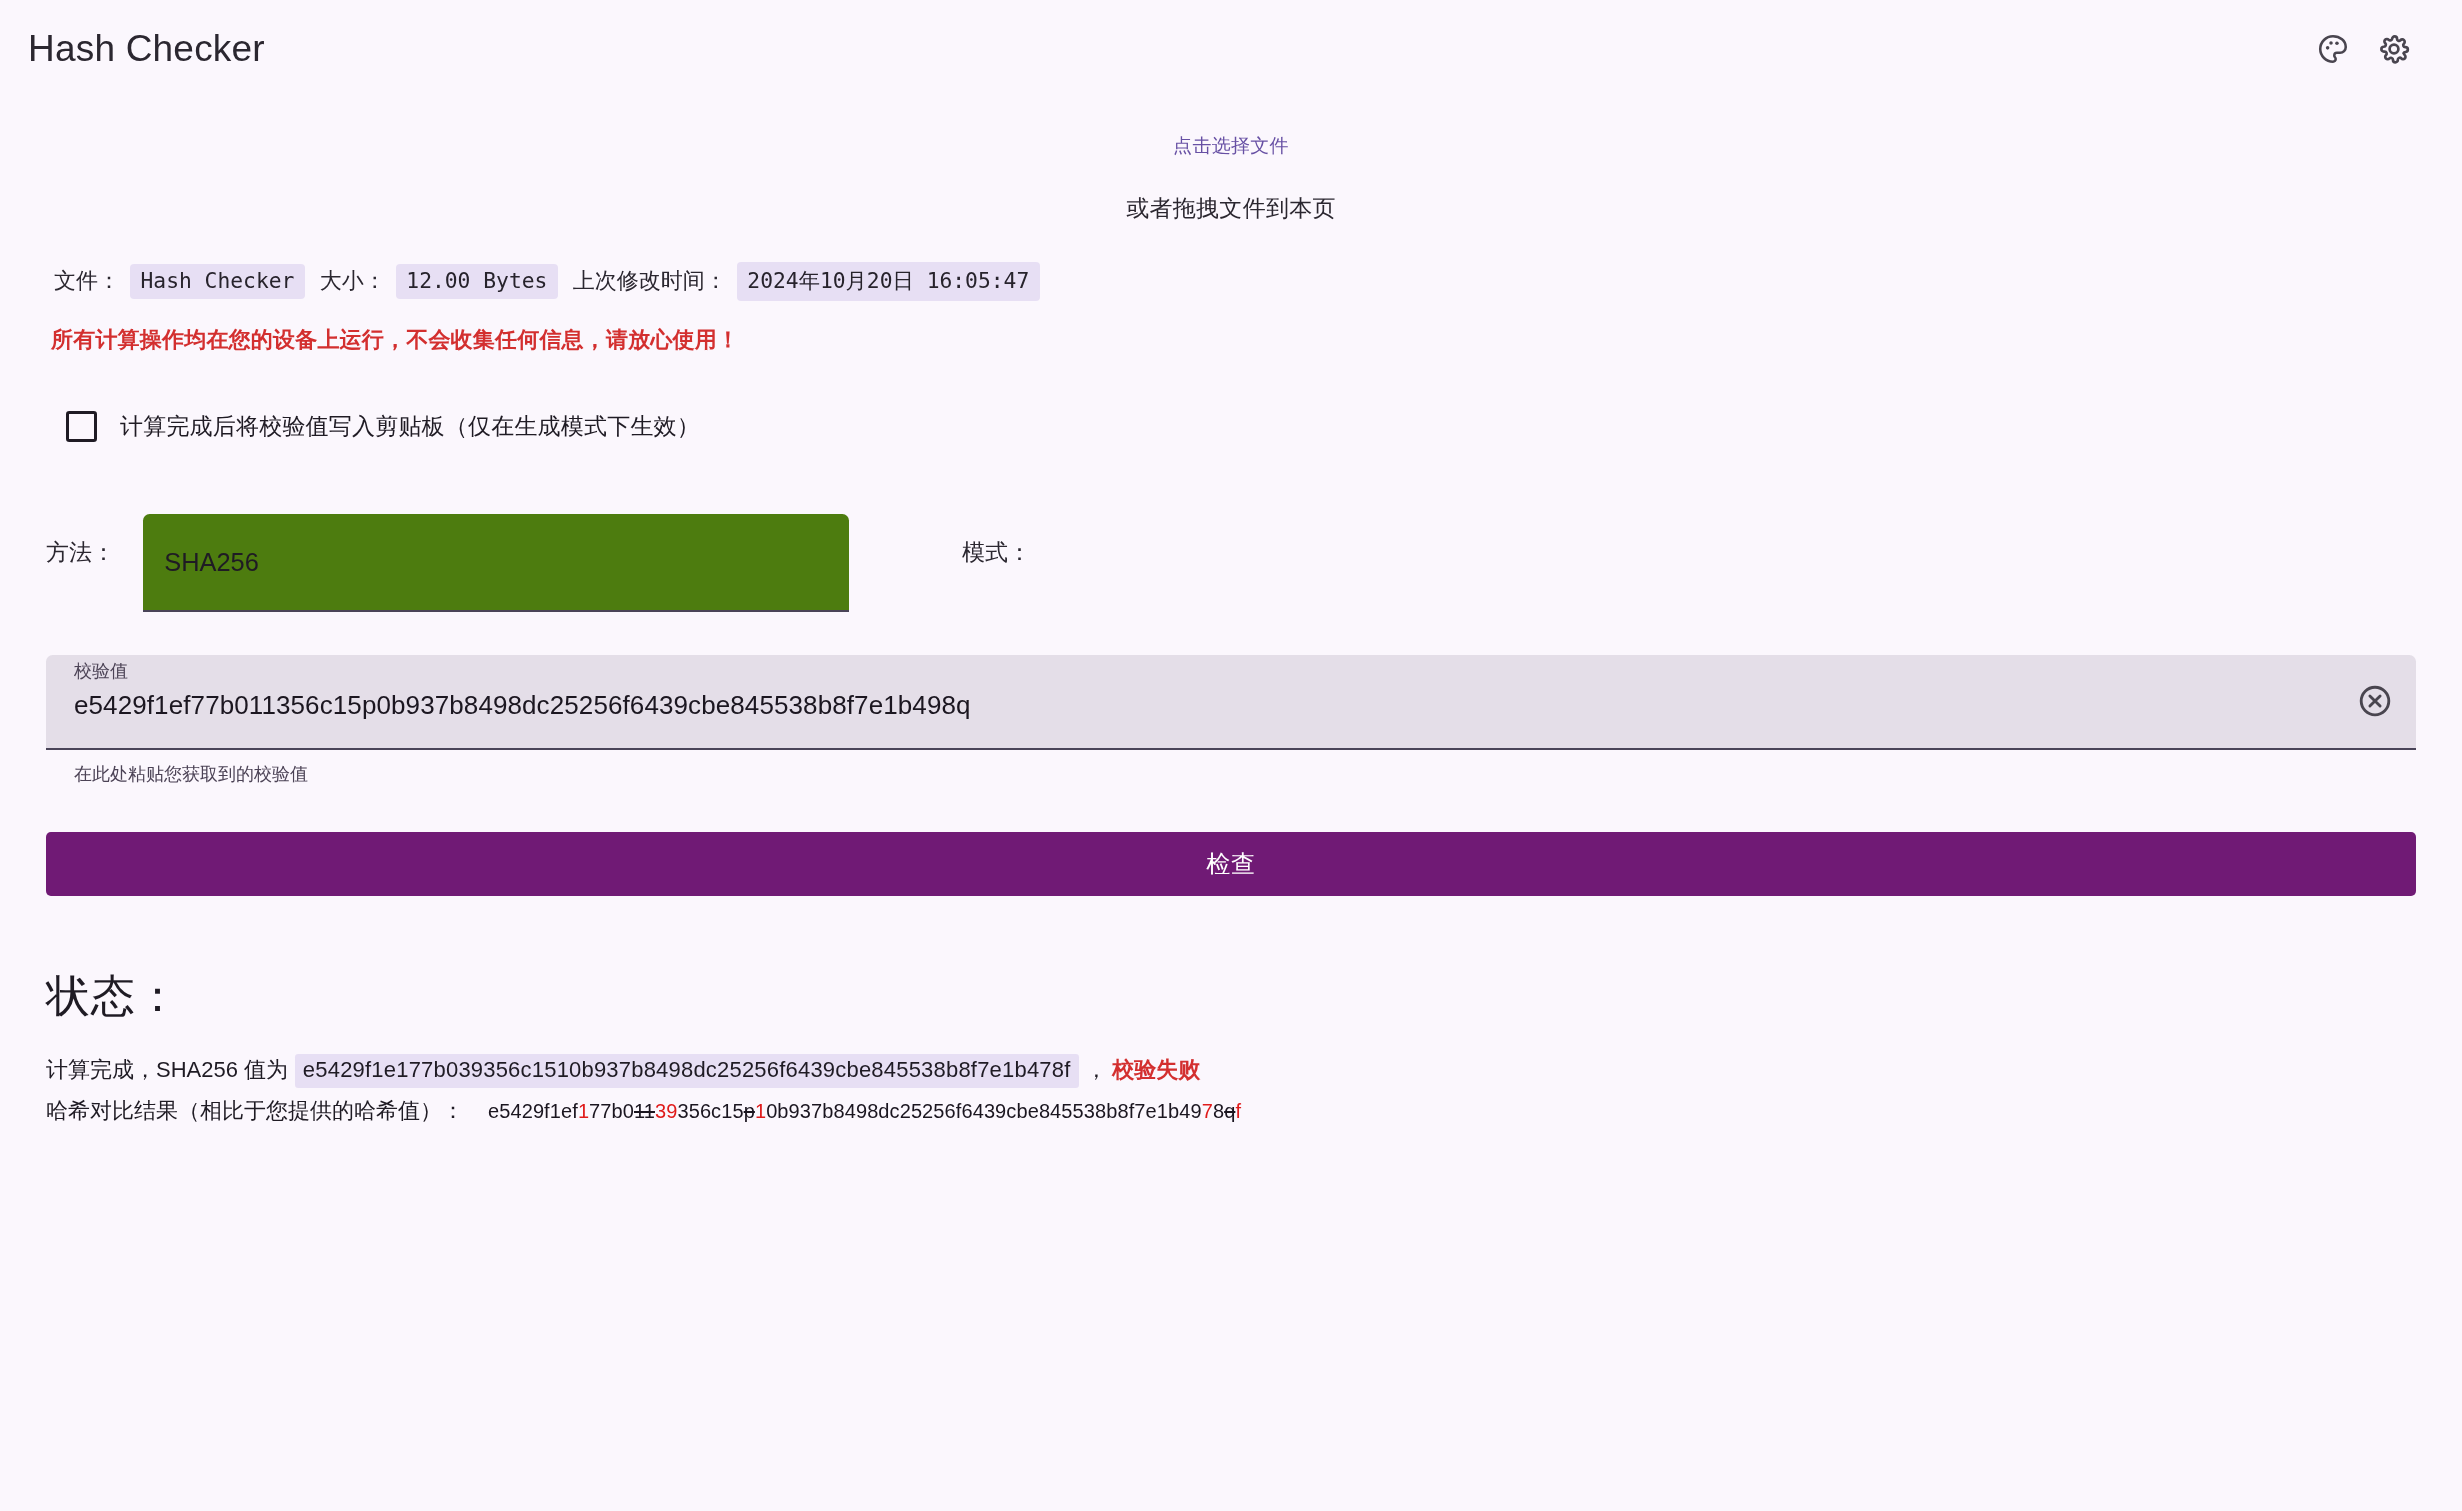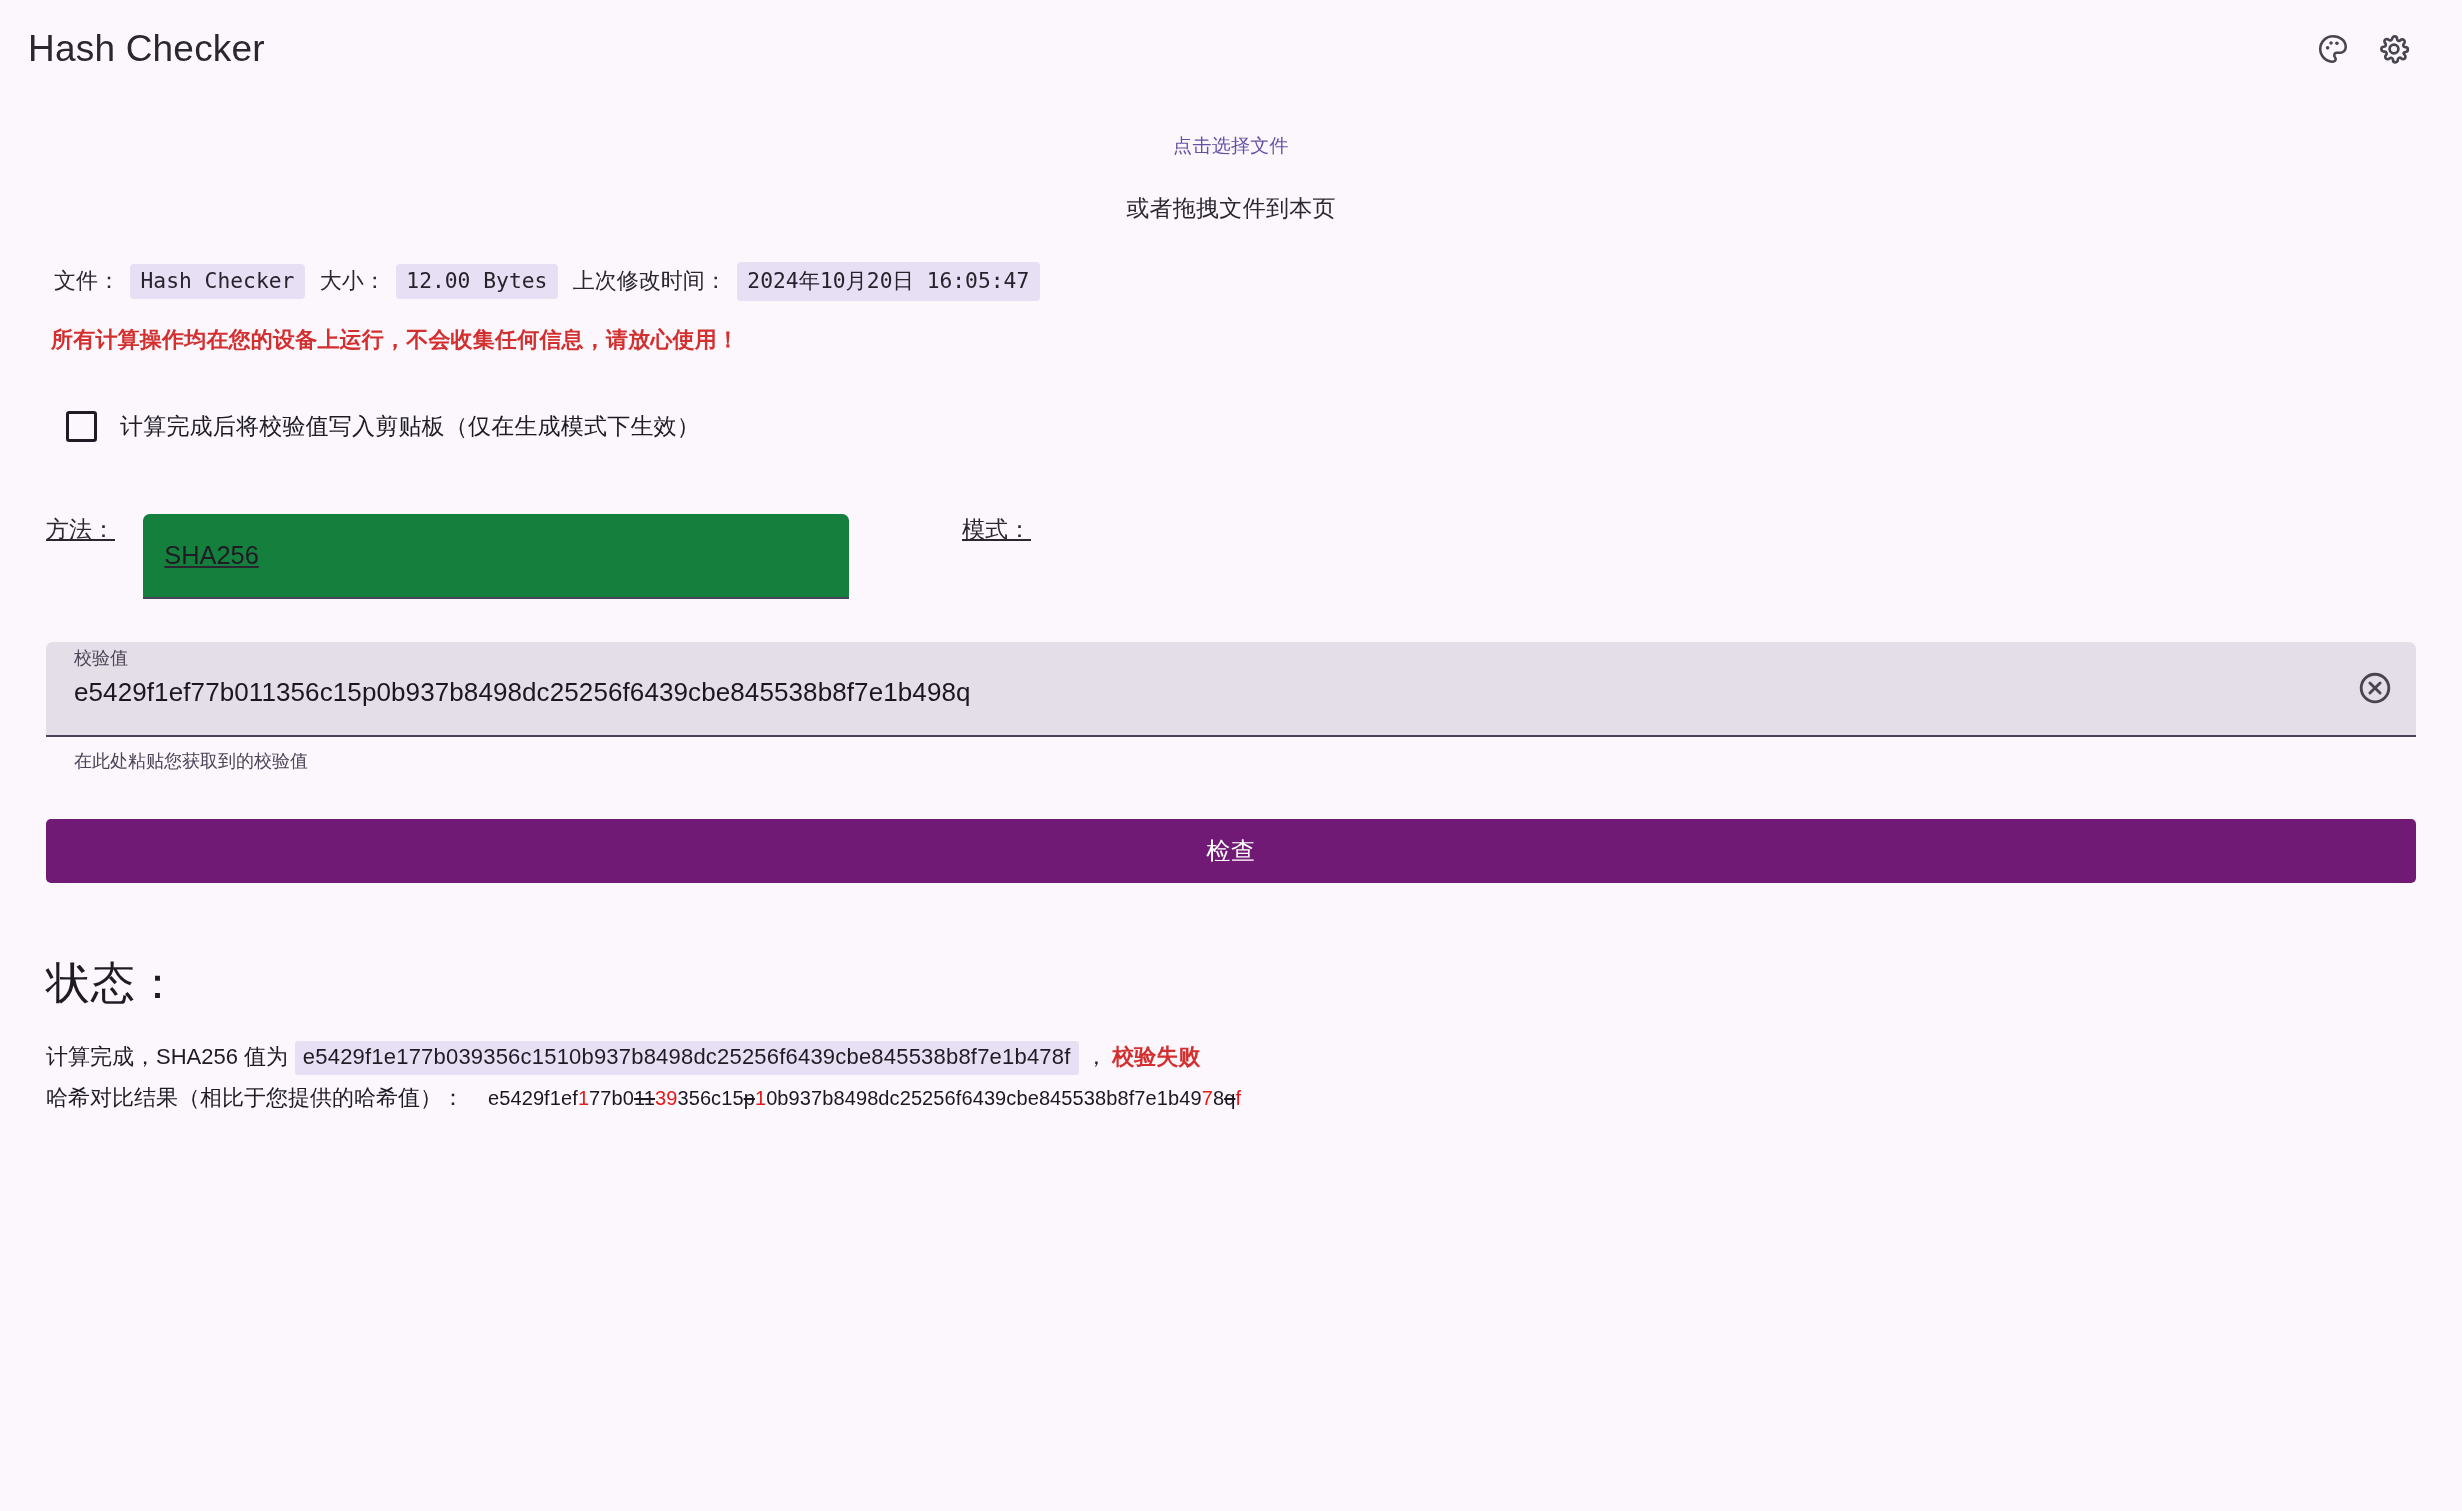--- a/index.html
+++ b/index.html
@@ -104,35 +104,34 @@
     margin-left: 23px;
     font-size: 23px;
     color: #1f1b24;
     letter-spacing: 0.2px;
   }
 
   
   .selects {
     margin: 72px 0 0 46px;
     display: flex;
-    align-items: flex-start;
-    text-decoration: underline;
+    align-items: center;
   }
   .sel-label {
     font-size: 23px;
     color: #2b2730;
     padding-bottom: 21.3px;
     white-space: nowrap;
   }
   .select {
     position: relative;
-    background: #15803d;
+    background: #4d7c0f;
     border-bottom: 2.5px solid #4a4458;
     border-radius: 6.6px 6.6px 0 0;
-    height: 85px;
+    height: 98px;
     display: flex;
     align-items: center;
     padding: 0 21.3px;
     cursor: pointer;
   }
   .select-value {
     font-size: 25.4px;
     color: #1f1b24;
   }
   #method-select { width: 706px; margin-left: 28px; }

